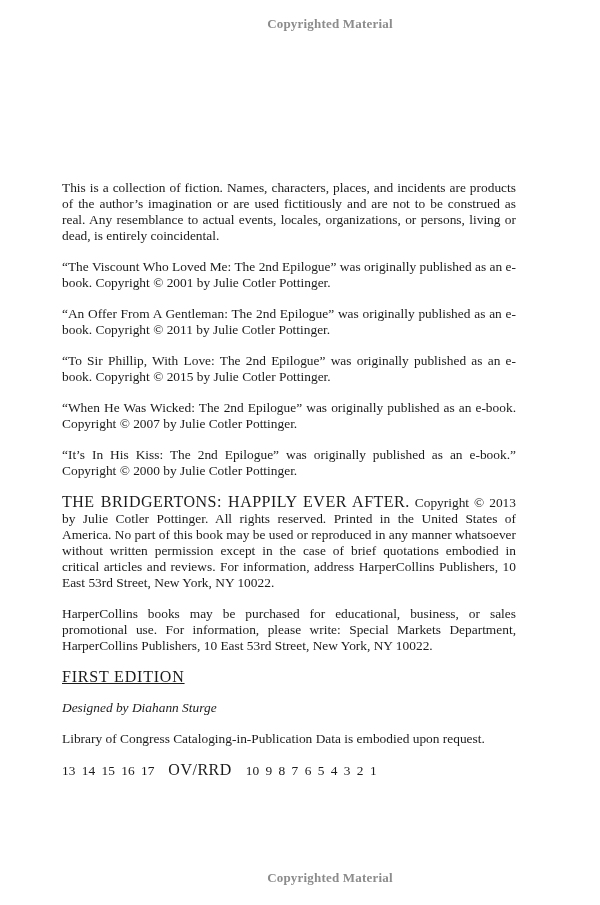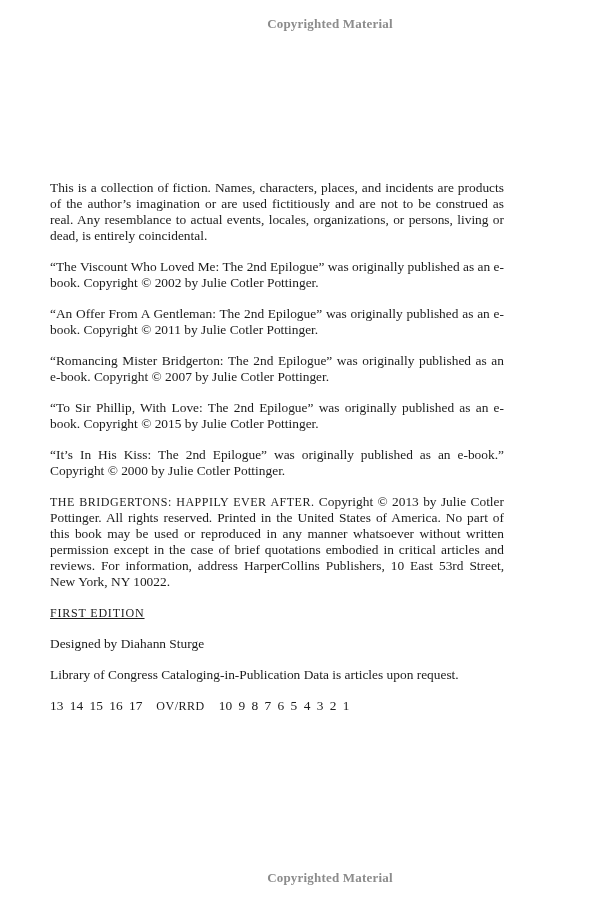--- a/index.html
+++ b/index.html
@@ -25,78 +25,79 @@
     font-weight: 700;
     font-size: 13px;
     color: #8c8c8c;
     letter-spacing: 0.2px;
     margin-left: 30px;
   }
   .watermark.top { top: 16px; }
   .watermark.bottom { top: 870px; }
   .content {
     position: absolute;
-    left: 50px;
+    left: 62px;
     top: 180px;
     width: 454px;
     font-size: 13.4px;
     line-height: 16px;
   }
   .content p {
     margin: 0 0 15px 0;
     text-align: justify;
   }
   .smallcaps {
-    font-size: 12px;
+    font-size: 16px;
     letter-spacing: 0.5px;
   }
   .edition-line {
     letter-spacing: 0.8px;
     text-decoration: underline;
   }
-  .italic { }
+  .italic { font-style: italic; }
   .printers-key {
     word-spacing: 3px;
     margin-bottom: 0;
   }
   .printers-key .press {
     margin: 12px 14px;
   }
 </style>
 </head>
 <body>
 
 <div class="page">
 
   <div class="watermark top">Copyrighted Material</div>
 
   <main class="content">
 
     <p>This is a collection of fiction. Names, characters, places, and incidents are products of the author’s imagination or are used fictitiously and are not to be construed as real. Any resemblance to actual events, locales, organizations, or persons, living or dead, is entirely coincidental.</p>
 
-    <p>“The Viscount Who Loved Me: The 2nd Epilogue” was originally published as an e-book. Copyright © 2002 by Julie Cotler Pottinger.</p>
+    <p>“The Viscount Who Loved Me: The 2nd Epilogue” was originally published as an e-book. Copyright © 2001 by Julie Cotler Pottinger.</p>
 
     <p>“An Offer From A Gentleman: The 2nd Epilogue” was originally published as an e-book. Copyright © 2011 by Julie Cotler Pottinger.</p>
 
-    <p>“Romancing Mister Bridgerton: The 2nd Epilogue” was originally published as an e-book. Copyright © 2007 by Julie Cotler Pottinger.</p>
 
     <p>“To Sir Phillip, With Love: The 2nd Epilogue” was originally published as an e-book. Copyright © 2015 by Julie Cotler Pottinger.</p>
 
+    <p>“When He Was Wicked: The 2nd Epilogue” was originally published as an e-book. Copyright © 2007 by Julie Cotler Pottinger.</p>
 
     <p>“It’s In His Kiss: The 2nd Epilogue” was originally published as an e-book.” Copyright © 2000 by Julie Cotler Pottinger.</p>
 
     <p><span class="smallcaps">THE BRIDGERTONS: HAPPILY EVER AFTER.</span>
       <span>Copyright © 2013 by Julie Cotler Pottinger. All rights reserved. Printed in the United States of America. No part of this book may be used or reproduced in any manner whatsoever without written permission except in the case of brief quotations embodied in critical articles and reviews. For information, address HarperCollins Publishers, 10 East 53rd Street, New York, NY 10022.</span></p>
 
+    <p>HarperCollins books may be purchased for educational, business, or sales promotional use. For information, please write: Special Markets Department, HarperCollins Publishers, 10 East 53rd Street, New York, NY 10022.</p>
 
     <p class="smallcaps edition-line">FIRST EDITION</p>
 
     <p class="italic">Designed by Diahann Sturge</p>
 
-    <p>Library of Congress Cataloging-in-Publication Data is articles upon request.</p>
+    <p>Library of Congress Cataloging-in-Publication Data is embodied upon request.</p>
 
 
     <p class="printers-key"><span>13 14 15 16 17</span><span class="smallcaps press">OV/RRD</span><span>10 9 8 7 6 5 4 3 2 1</span></p>
 
   </main>
 
   <div class="watermark bottom">Copyrighted Material</div>
 
 </div>
 

